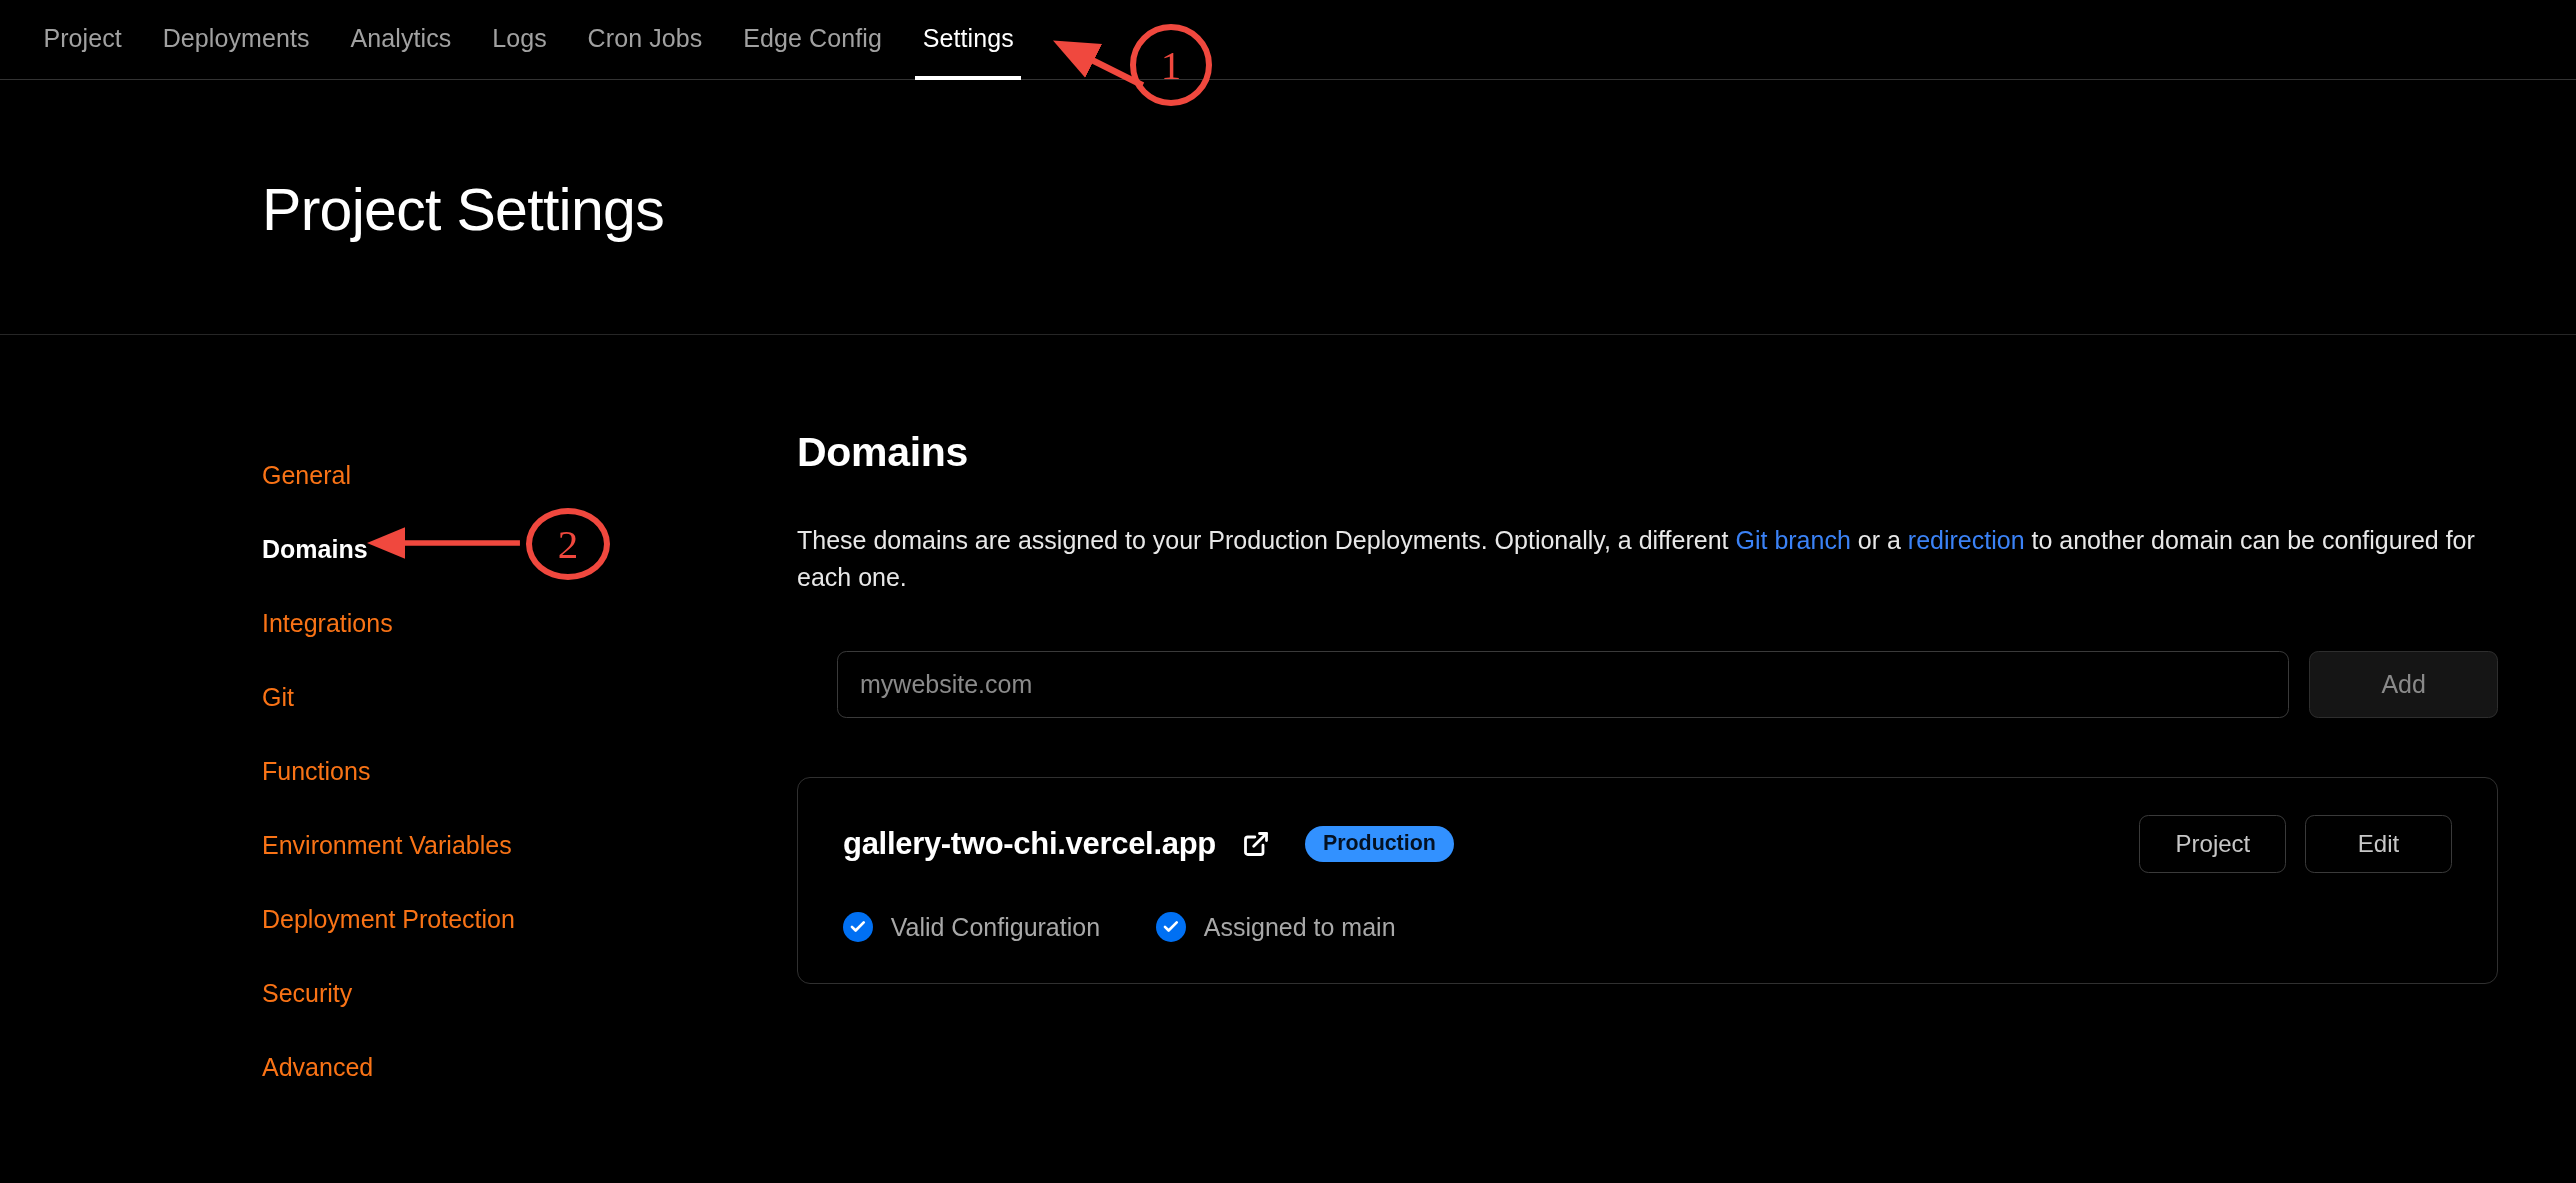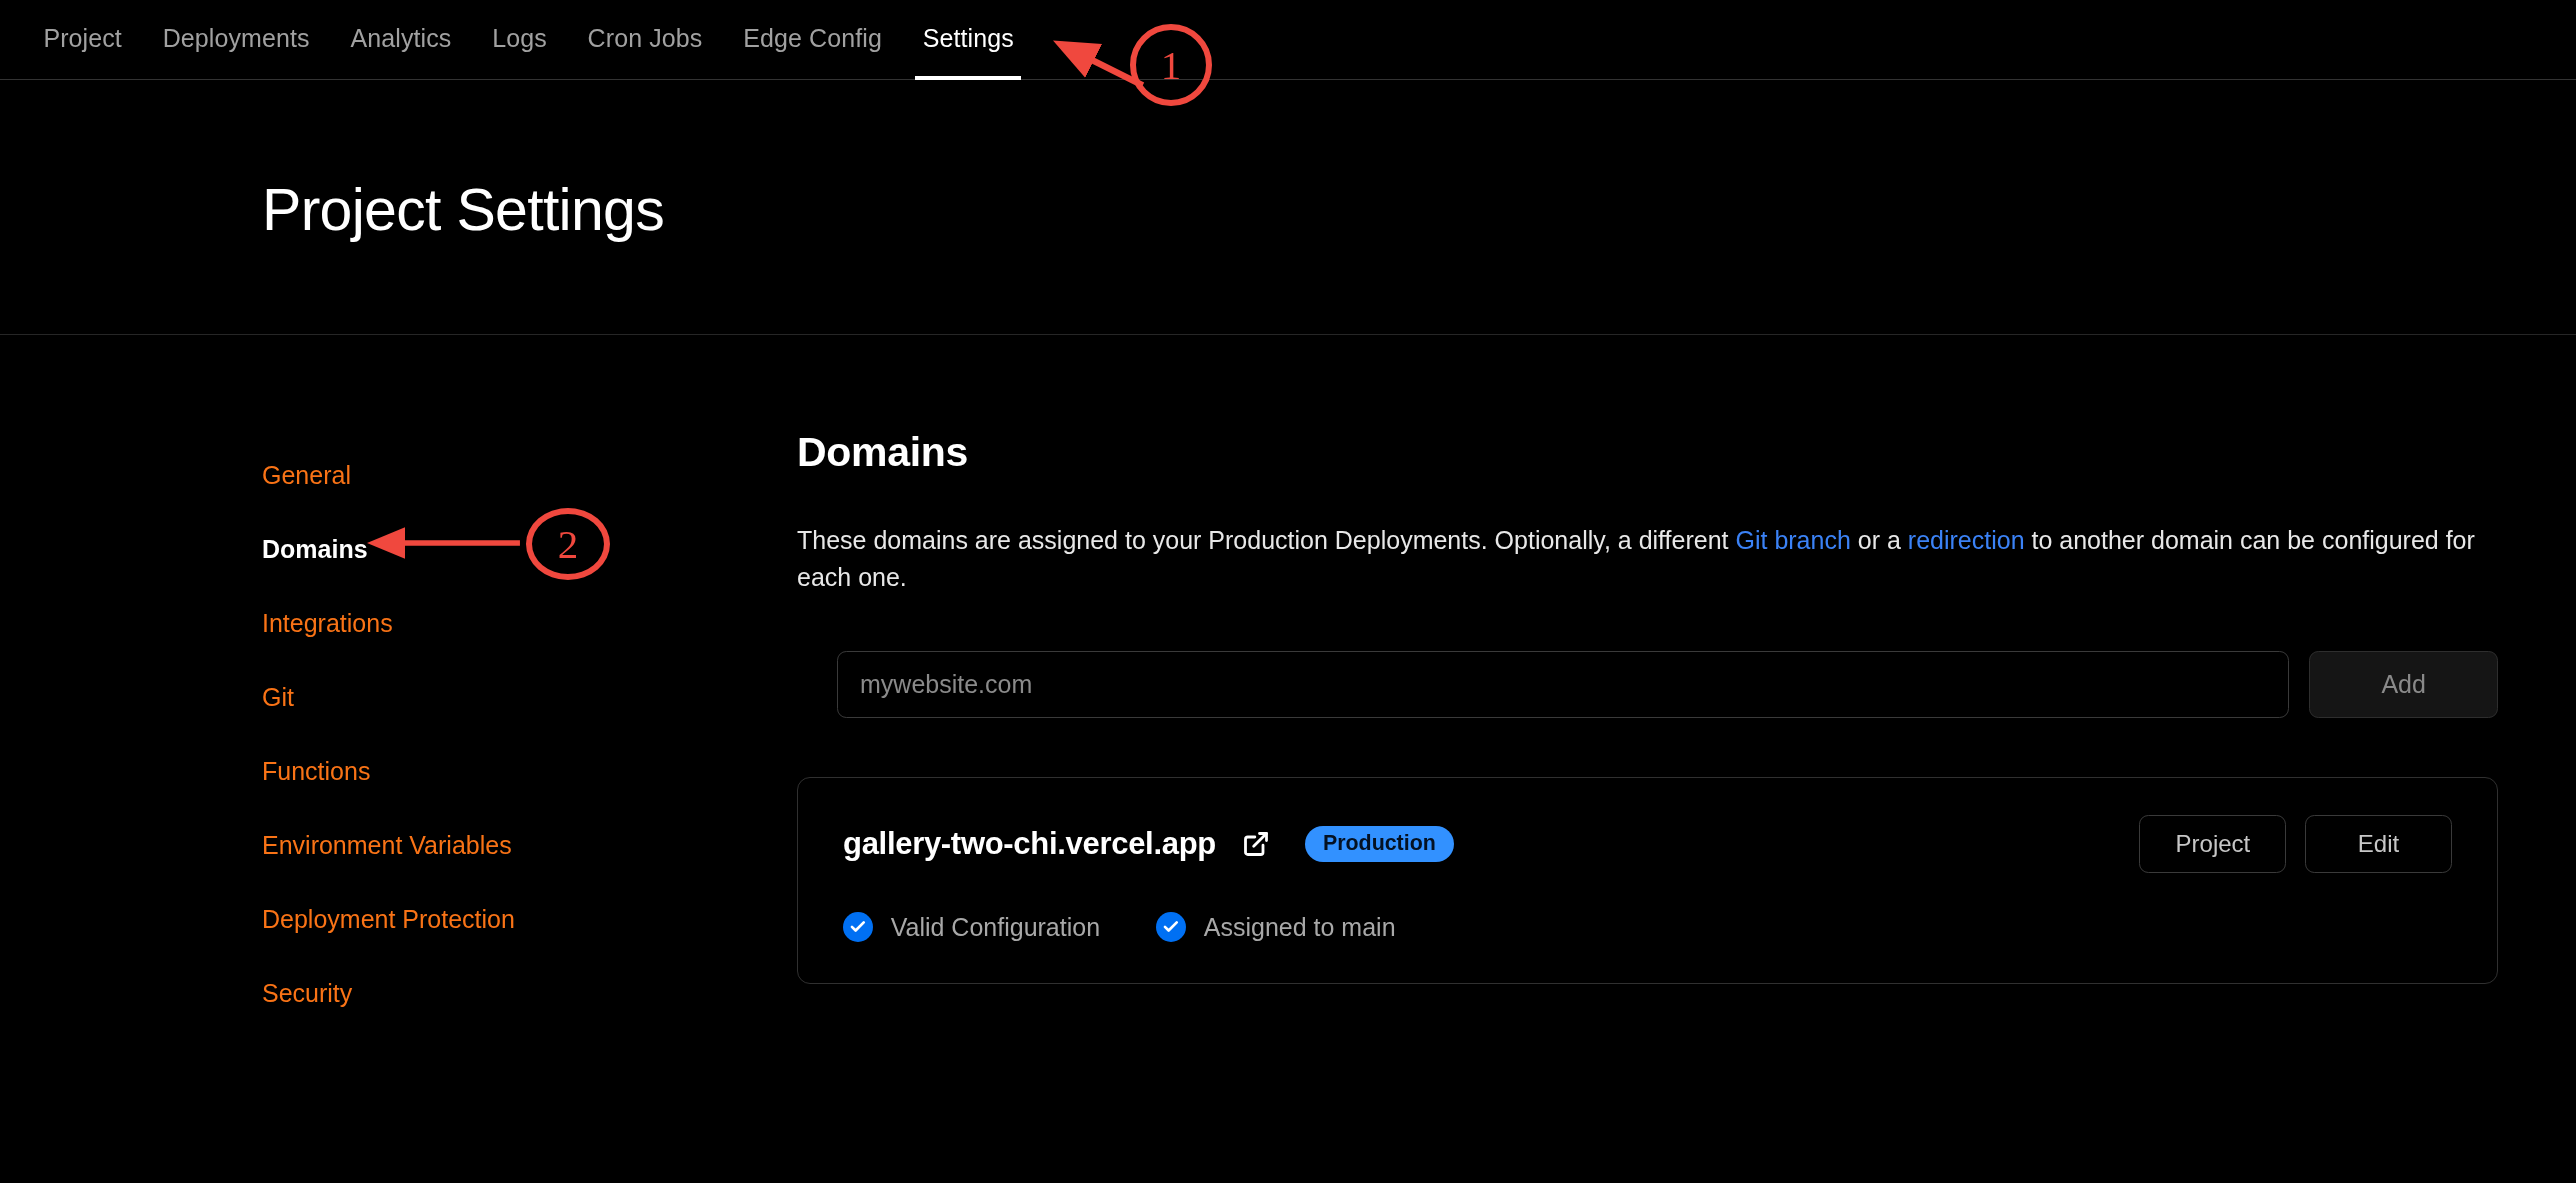--- a/index.html
+++ b/index.html
@@ -236,20 +236,23 @@
           <span>Functions</span>
         </div>
       <div class="side-item">
           <span>Environment Variables</span>
         </div>
       <div class="side-item">
           <span>Deployment Protection</span>
         </div>
       <div class="side-item">
           <span>Security</span>
+        </div>
+      <div class="side-item">
+          <span>Advanced</span>
         </div>
     </div>
 
     <div class="content">
 
       <h2 class="section-title">Domains</h2>
 
       <div class="section-desc"><span>These domains are assigned to your Production Deployments. Optionally, a different </span><a href="#">Git branch</a><span> or a </span><a href="#">redirection</a><span> to another domain can be configured for each one.</span></div>
 
       <div class="add-row">

